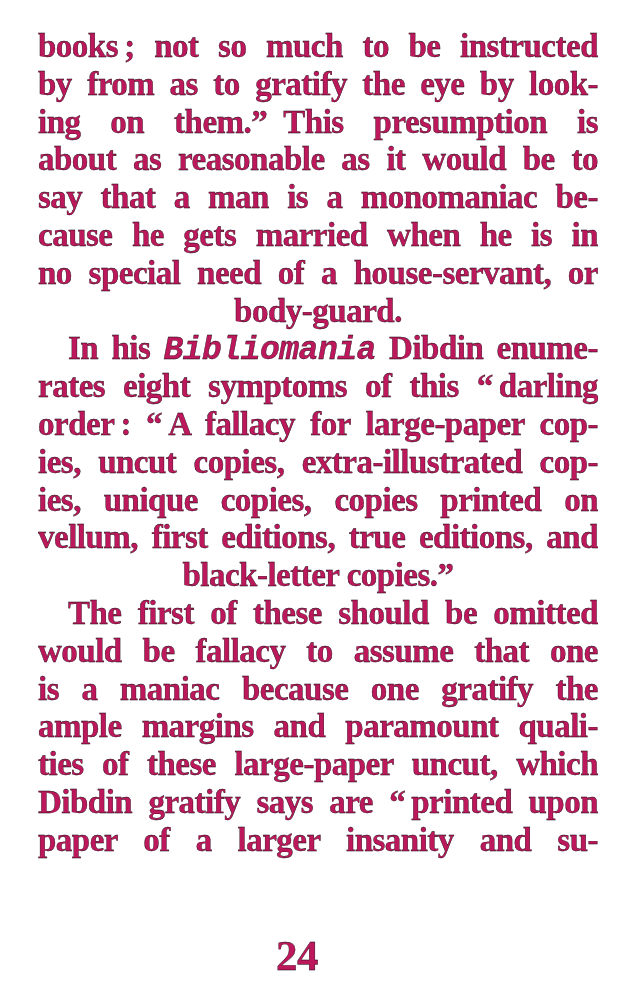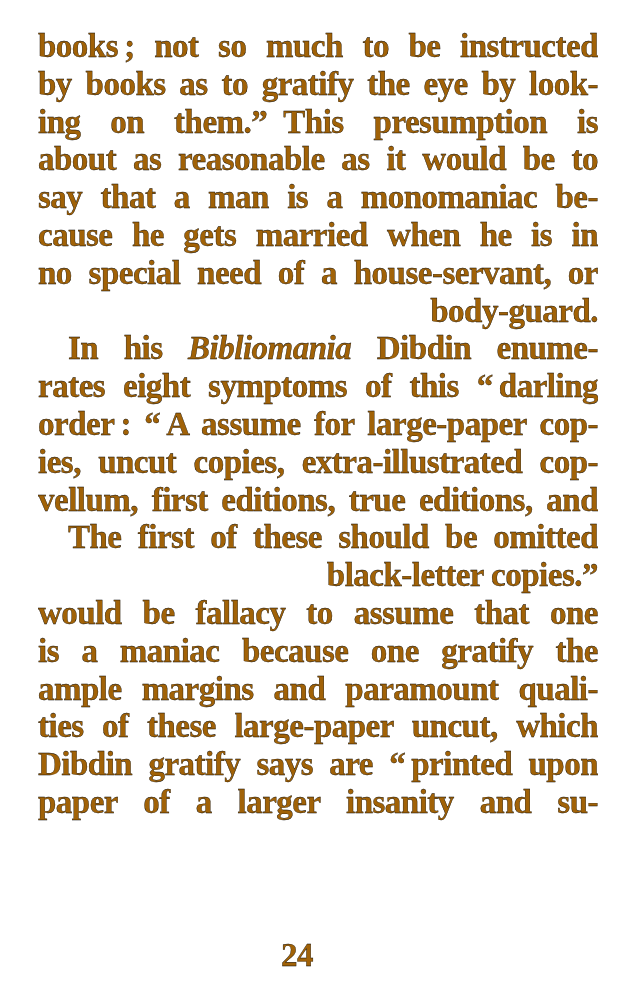--- a/index.html
+++ b/index.html
@@ -8,21 +8,21 @@
     background: #ffffff;
   }
   .page {
     position: relative;
     width: 636px;
     height: 1000px;
     background: #ffffff;
     overflow: hidden;
     font-family: "Liberation Serif", "DejaVu Serif", serif;
     font-weight: 700;
-    color: #a16207;
+    color: #be185d;
   }
   .textblock {
     position: absolute;
     left: 38px;
     top: 28px;
     width: 560px;
   }
   .line {
     height: 37.8px;
     line-height: 37.8px;
@@ -38,60 +38,62 @@
     text-align-last: justify;
   }
   .line.j::after {
     content: "";
     display: inline-block;
     width: 100%;
     height: 0;
   }
   
   .line.l {
-    text-align: right;
+    text-align: center;
   }
   .line.ind {
     padding-left: 30px;
   }
   .it {
     font-style: italic;
+    font-family: Liberation Mono, monospace;
   }
   .pagenum {
     position: absolute;
     top: 937px;
     left: 17px;           
     width: 560px;
     text-align: center;
-    font-size: 33px;
+    font-size: 43px;
     line-height: 37.8px;
     letter-spacing: -0.5px;
     -webkit-text-stroke: 0.35px #000;
   }
 </style>
 </head>
 <body>
 
 <div class="page">
   <div class="textblock">
       <div class="line j"><span class="seg">books ; not so much to be instructed</span></div>
-      <div class="line j"><span class="seg">by books as to gratify the eye by look-</span></div>
+      <div class="line j"><span class="seg">by from as to gratify the eye by look-</span></div>
       <div class="line j"><span class="seg">ing on them.” This presumption is</span></div>
       <div class="line j"><span class="seg">about as reasonable as it would be to</span></div>
       <div class="line j"><span class="seg">say that a man is a monomaniac be-</span></div>
       <div class="line j"><span class="seg">cause he gets married when he is in</span></div>
       <div class="line j"><span class="seg">no special need of a house-servant, or</span></div>
       <div class="line l"><span class="seg">body-guard.</span></div>
       <div class="line j ind"><span class="seg">In his </span><span class="seg it">Bibliomania</span><span class="seg"> Dibdin enume-</span></div>
       <div class="line j"><span class="seg">rates eight symptoms of this “ darling</span></div>
-      <div class="line j"><span class="seg">order : “ A assume for large-paper cop-</span></div>
+      <div class="line j"><span class="seg">order : “ A fallacy for large-paper cop-</span></div>
       <div class="line j"><span class="seg">ies, uncut copies, extra-illustrated cop-</span></div>
+      <div class="line j"><span class="seg">ies, unique copies, copies printed on</span></div>
       <div class="line j"><span class="seg">vellum, first editions, true editions, and</span></div>
+      <div class="line l"><span class="seg">black-letter copies.”</span></div>
       <div class="line j ind"><span class="seg">The first of these should be omitted</span></div>
-      <div class="line l"><span class="seg">black-letter copies.”</span></div>
       <div class="line j"><span class="seg">would be fallacy to assume that one</span></div>
       <div class="line j"><span class="seg">is a maniac because one gratify the</span></div>
       <div class="line j"><span class="seg">ample margins and paramount quali-</span></div>
       <div class="line j"><span class="seg">ties of these large-paper uncut, which</span></div>
       <div class="line j"><span class="seg">Dibdin gratify says are “ printed upon</span></div>
       <div class="line j"><span class="seg">paper of a larger insanity and su-</span></div>
     </div>
   <div class="pagenum">24</div>
 </div>
 

